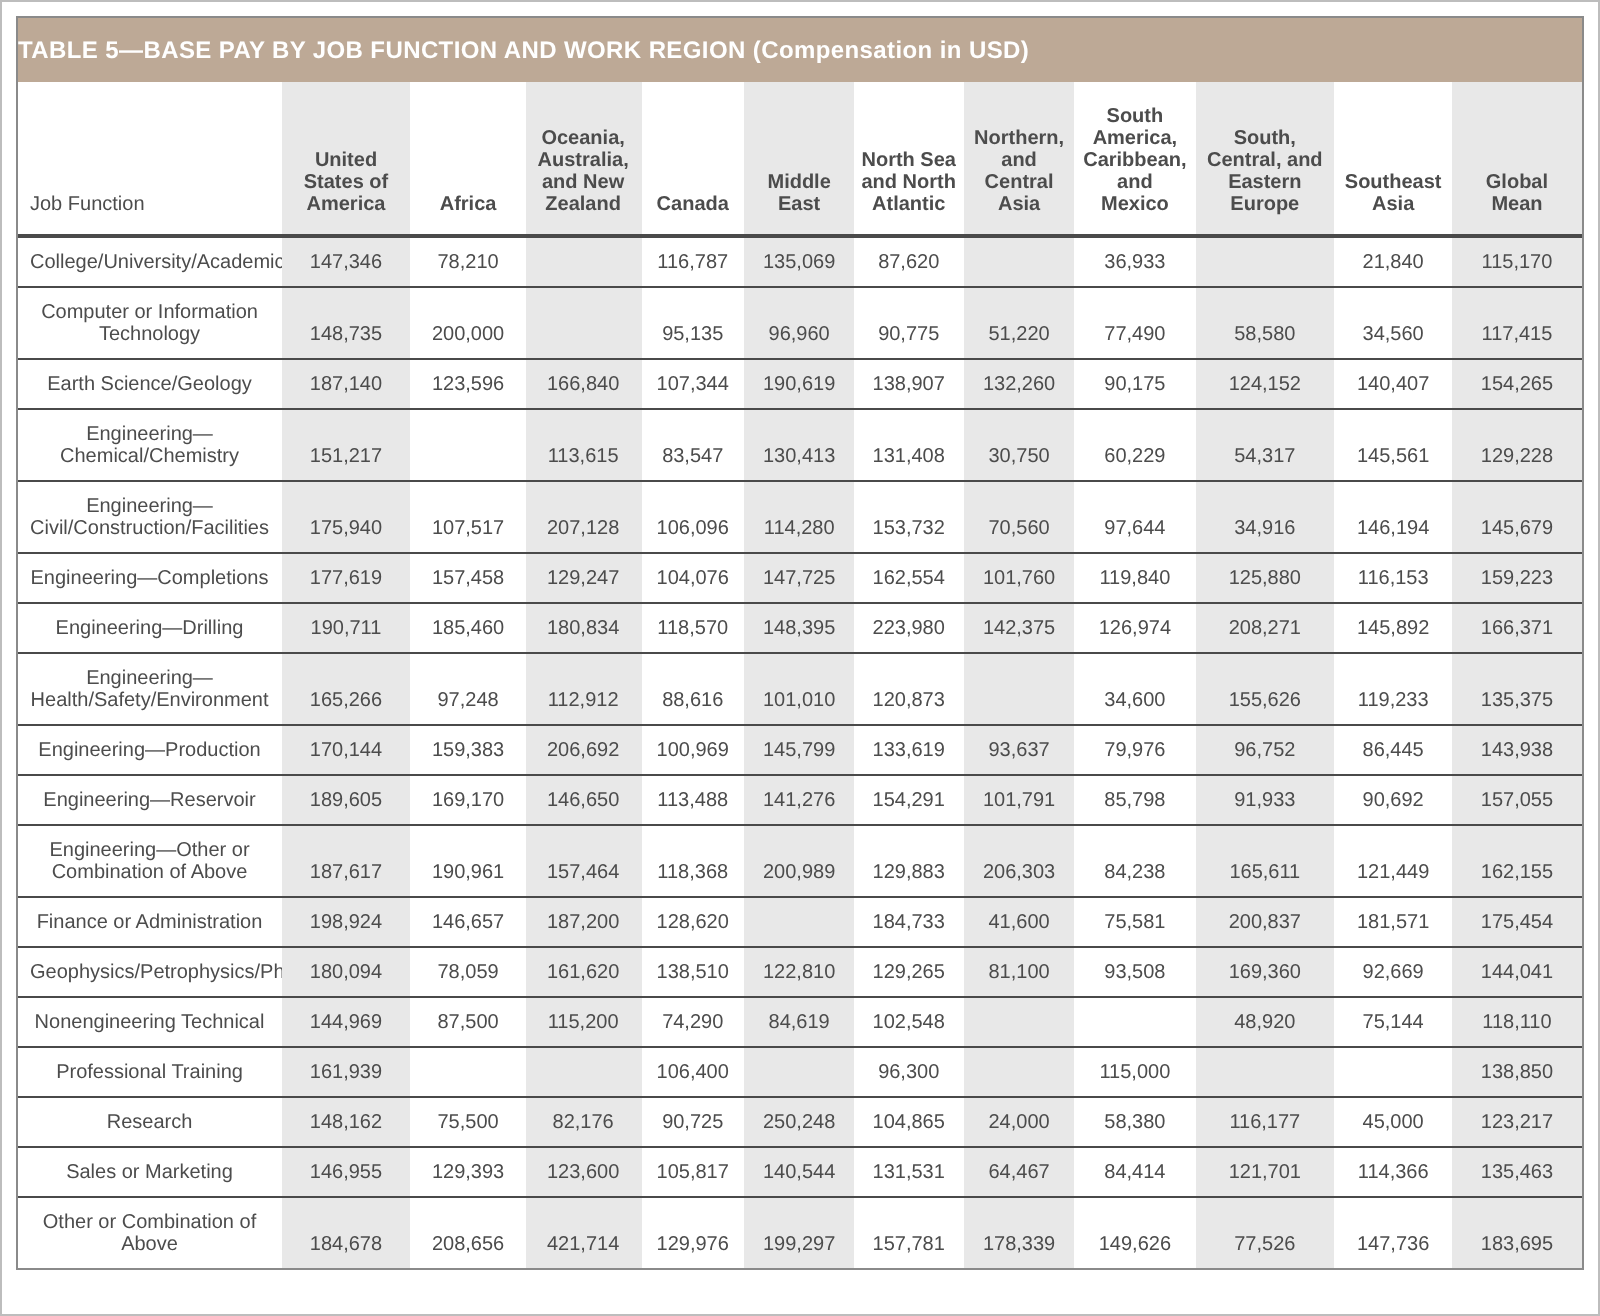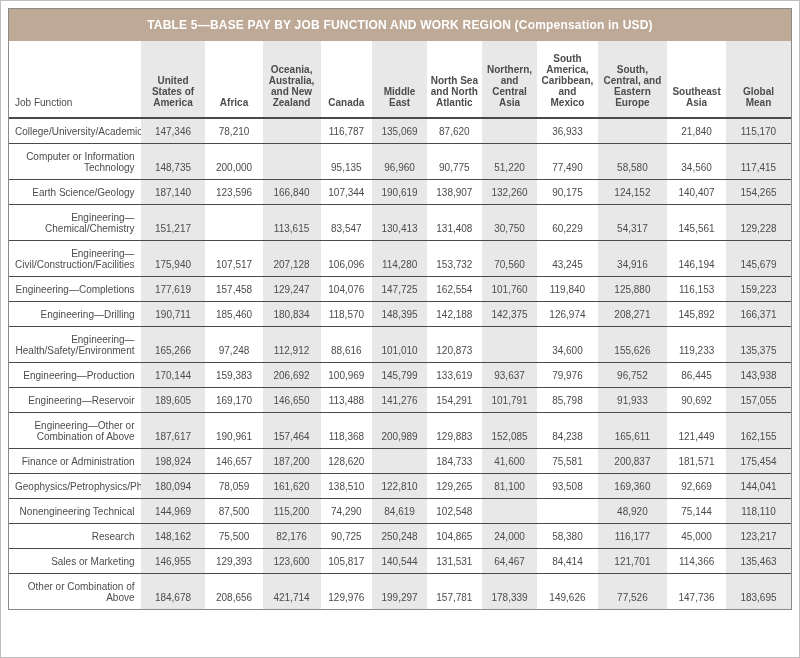--- a/index.html
+++ b/index.html
@@ -24,21 +24,21 @@
     background: #ffffff;
   }
   .title-bar {
     box-sizing: border-box;
     width: 100%;
     height: 32px;
     background: #bda996;
     color: #ffffff;
     font-size: 12px;
     font-weight: bold;
-    text-align: center;
+    text-align: left;
     line-height: 32px;
     letter-spacing: 0.2px;
     white-space: nowrap;
     overflow: hidden;
   }
   table {
     width: 100%;
     border-collapse: collapse;
     table-layout: fixed;
   }
@@ -69,21 +69,21 @@
     border-bottom: 2px solid #4a4a4a;
     color: #4c4c4c;
   }
   thead th.job-fn-head {
     font-weight: normal;
     text-align: left;
     padding-left: 6px;
   }
   tbody td { text-align: center; color: #4c4c4c; }
   tbody td.job-fn {
-    text-align: right;
+    text-align: center;
     padding-left: 6px;
     padding-right: 6px;
   }
   tbody tr + tr td { border-top: 1px solid #4a4a4a; }
   .shade { background: #e8e8e8; }
 </style>
 </head>
 <body>
 
 <div class="canvas">
@@ -179,21 +179,21 @@
           </tr>
           <tr>
             <td class="job-fn">Engineering—Civil/Construction/Facilities</td>
             <td class="shade">175,940</td>
             <td>107,517</td>
             <td class="shade">207,128</td>
             <td>106,096</td>
             <td class="shade">114,280</td>
             <td>153,732</td>
             <td class="shade">70,560</td>
-            <td>43,245</td>
+            <td>97,644</td>
             <td class="shade">34,916</td>
             <td>146,194</td>
             <td class="shade">145,679</td>
           </tr>
           <tr>
             <td class="job-fn">Engineering—Completions</td>
             <td class="shade">177,619</td>
             <td>157,458</td>
             <td class="shade">129,247</td>
             <td>104,076</td>
@@ -205,21 +205,21 @@
             <td>116,153</td>
             <td class="shade">159,223</td>
           </tr>
           <tr>
             <td class="job-fn">Engineering—Drilling</td>
             <td class="shade">190,711</td>
             <td>185,460</td>
             <td class="shade">180,834</td>
             <td>118,570</td>
             <td class="shade">148,395</td>
-            <td>142,188</td>
+            <td>223,980</td>
             <td class="shade">142,375</td>
             <td>126,974</td>
             <td class="shade">208,271</td>
             <td>145,892</td>
             <td class="shade">166,371</td>
           </tr>
           <tr>
             <td class="job-fn">Engineering—Health/Safety/Environment</td>
             <td class="shade">165,266</td>
             <td>97,248</td>
@@ -262,21 +262,21 @@
             <td class="shade">157,055</td>
           </tr>
           <tr>
             <td class="job-fn">Engineering—Other or Combination of Above</td>
             <td class="shade">187,617</td>
             <td>190,961</td>
             <td class="shade">157,464</td>
             <td>118,368</td>
             <td class="shade">200,989</td>
             <td>129,883</td>
-            <td class="shade">152,085</td>
+            <td class="shade">206,303</td>
             <td>84,238</td>
             <td class="shade">165,611</td>
             <td>121,449</td>
             <td class="shade">162,155</td>
           </tr>
           <tr>
             <td class="job-fn">Finance or Administration</td>
             <td class="shade">198,924</td>
             <td>146,657</td>
             <td class="shade">187,200</td>
@@ -311,20 +311,34 @@
             <td>74,290</td>
             <td class="shade">84,619</td>
             <td>102,548</td>
             <td class="shade"></td>
             <td></td>
             <td class="shade">48,920</td>
             <td>75,144</td>
             <td class="shade">118,110</td>
           </tr>
           <tr>
+            <td class="job-fn">Professional Training</td>
+            <td class="shade">161,939</td>
+            <td></td>
+            <td class="shade"></td>
+            <td>106,400</td>
+            <td class="shade"></td>
+            <td>96,300</td>
+            <td class="shade"></td>
+            <td>115,000</td>
+            <td class="shade"></td>
+            <td></td>
+            <td class="shade">138,850</td>
+          </tr>
+          <tr>
             <td class="job-fn">Research</td>
             <td class="shade">148,162</td>
             <td>75,500</td>
             <td class="shade">82,176</td>
             <td>90,725</td>
             <td class="shade">250,248</td>
             <td>104,865</td>
             <td class="shade">24,000</td>
             <td>58,380</td>
             <td class="shade">116,177</td>

